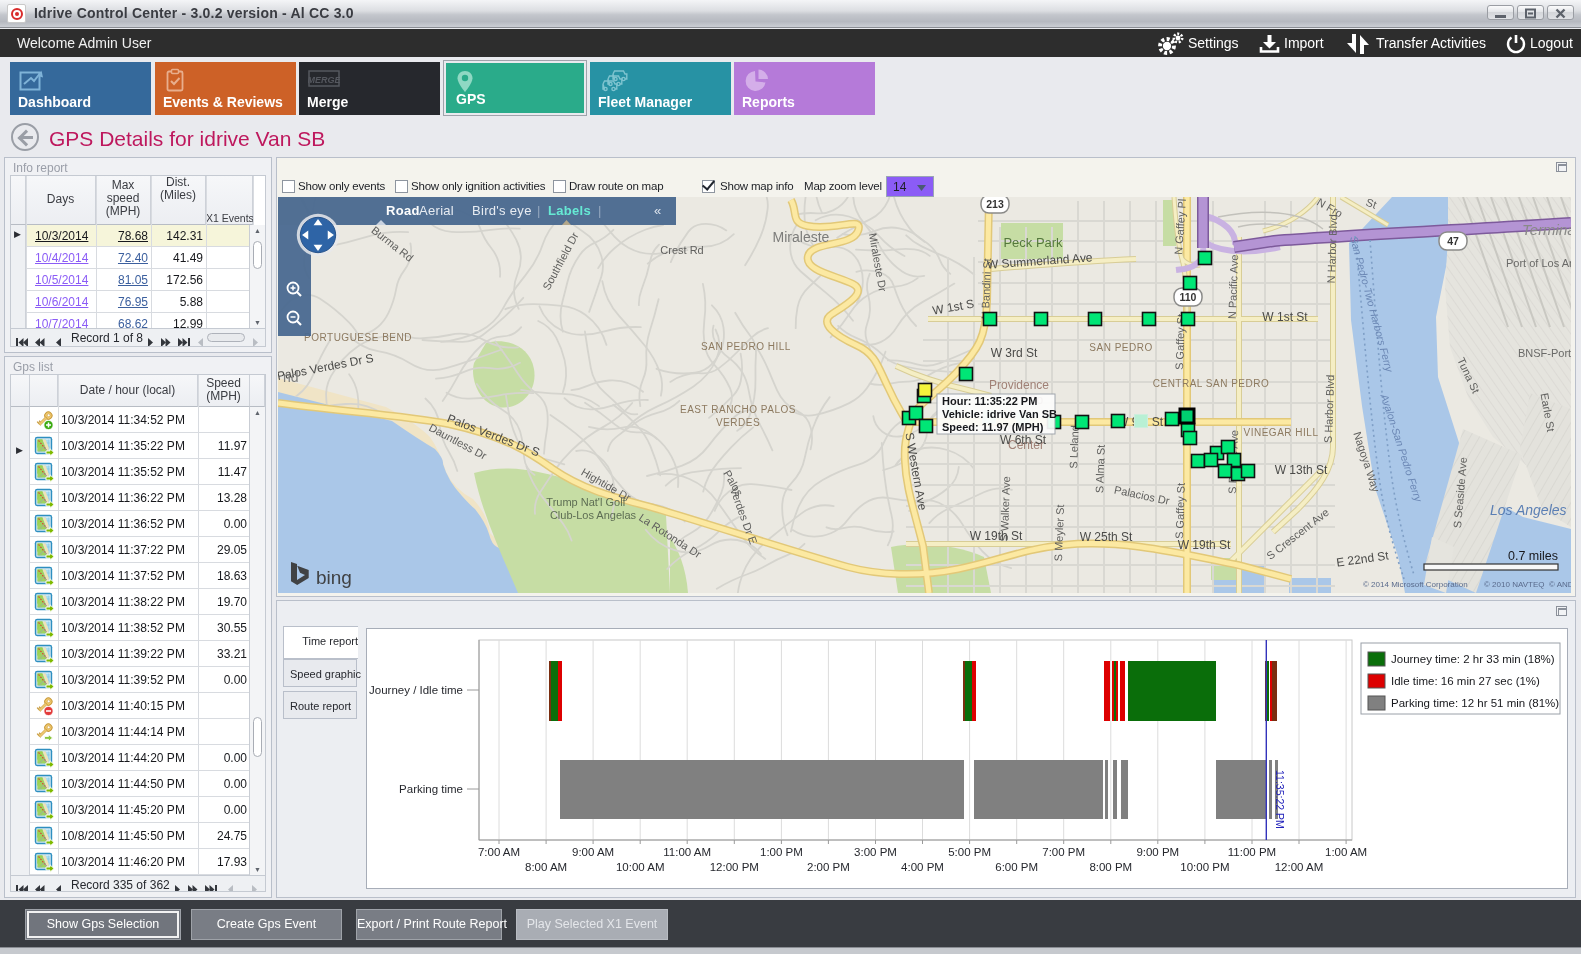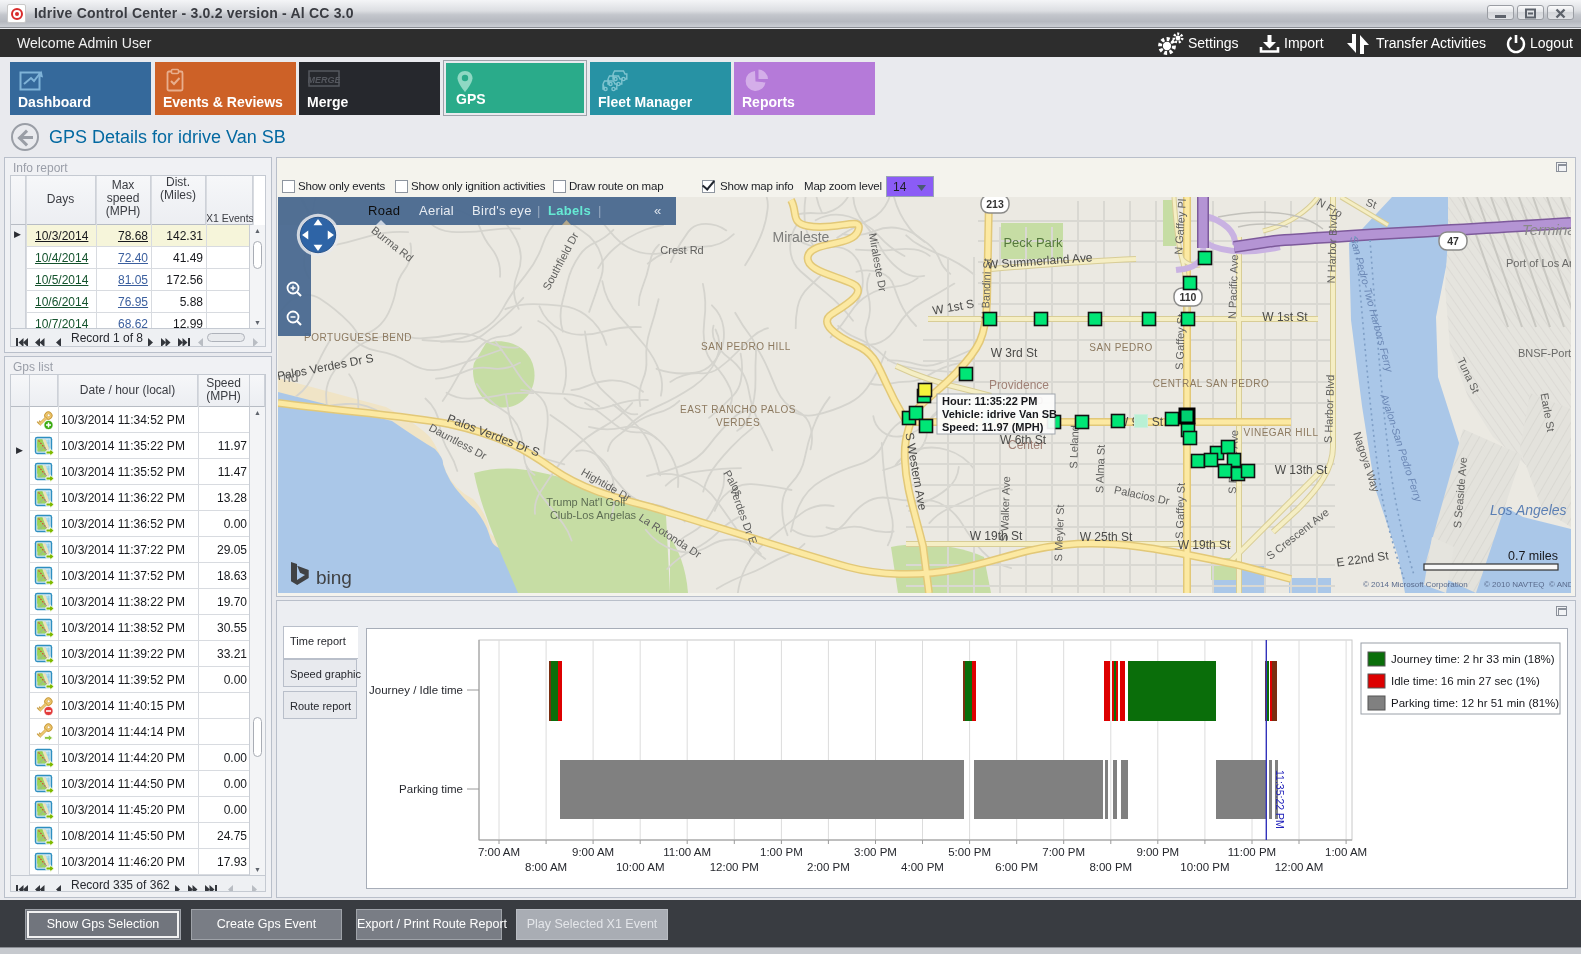--- a/index.html
+++ b/index.html
@@ -23,21 +23,21 @@
 .topaction { white-space:nowrap; }
 
 #tabs { position:absolute; left:0; top:57px; width:1581px; height:62px; background:#e9eaee; }
 .tab { position:absolute; top:5px; height:53px; }
 .tab .tlabel { position:absolute; left:8px; bottom:5px; font-size:14px; font-weight:bold; color:#fff; }
 
 #gpshdr { position:absolute; left:0; top:119px; width:1581px; height:37px; background:#e9eaee; }
 #backbtn { position:absolute; left:11px; top:4px; width:28px; height:28px; border:2px solid #9a9ea6; border-radius:50%; }
 #backbtn:after { content:""; position:absolute; left:7px; top:7px; width:9px; height:9px; border-left:3px solid #9a9ea6; border-bottom:3px solid #9a9ea6; transform:rotate(45deg); transform-origin:center; }
 #backbtn i { position:absolute; left:6px; top:10.5px; width:14px; height:3px; background:#9a9ea6; }
-#gpstitle { position:absolute; left:49px; top:8px; font-size:18px; color:#0369a1; }
+#gpstitle { position:absolute; left:49px; top:8px; font-size:21px; color:#be185d; }
 
 .panel { position:absolute; background:#f0f1f4; border:1px solid #b9bfca; }
 .panel .ptitle { position:absolute; left:8px; top:3px; font-size:12px; color:#9a9ea8; }
 
 #infopanel { left:4px; top:157px; width:268px; height:196px; }
 #gpspanel { left:4px; top:356px; width:268px; height:542px; }
 
 #mappanel { position:absolute; left:276px; top:157px; width:1300px; height:440px; background:#f4f3ed; border:1px solid #b9bfca; overflow:hidden; }
 #chartpanel { position:absolute; left:276px; top:600px; width:1300px; height:298px; background:#eceef2; border:1px solid #b9bfca; overflow:hidden; }
 
@@ -55,28 +55,28 @@
 .zoomdd { position:absolute; left:609px; top:18px; width:48px; height:21px; background:#8b5cf6; border:1px solid #9aa5b5; font-size:12px; color:#1c1e24; padding:3px 0 0 6px; }
 .pmax { position:absolute; width:11px; height:10px; border:1px solid #8b909a; background:#f2f3f5; }
 .pmax:after { content:""; position:absolute; left:1px; top:1px; width:7px; height:5px; border:1px solid #8b909a; border-top-width:2px; }
 #bingbar { position:absolute; left:1px; top:39px; width:398px; height:28px; background:#48688f; opacity:0.94; }
 #bingbar span { position:absolute; top:6px; font-size:13px; color:#e8edf4; letter-spacing:0.3px; }
 #bingside { position:absolute; left:1px; top:67px; width:33px; height:111px; background:#48688f; opacity:0.94; }
 #compass { position:absolute; left:18px; top:54px; width:46px; height:46px; }
 .zbtn { position:absolute; left:8px; width:18px; height:18px; }
 
 .ctab { position:absolute; left:6px; width:74px; height:28px; background:#e8eaee; border:1px solid #b9bfca; font-size:11px; color:#26282e; padding:8px 0 0 6px; white-space:nowrap; }
-.ctab.on { background:#fff; width:75px; border-right:none; z-index:2; height:33px; }
+.ctab.on { background:#fff; width:75px; border-right:none; z-index:2; height:33px;text-align:right; }
 #chartbox { position:absolute; left:89px; top:27px; width:1202px; height:261px; background:#fff; border:1px solid #a7adb8; }
 .tblwrap { overflow:hidden; }
 .hcell { position:absolute; background:linear-gradient(#f6f7f9,#eceef2); border-right:1px solid #cdd1d8; border-bottom:1px solid #b7bcc4; color:#3a3c42; font-size:12px; text-align:center; }
 .hcell span { display:block; line-height:13px; }
 .irow { position:absolute; left:15px; width:227px; height:22px; background:#fff; border-bottom:1px solid #d8dbe0; font-size:12px; }
 .irow.sel { background:#f6f5da; }
-.irow .dl { position:absolute; left:9px; top:4px; color:#14532d; text-decoration:underline; }
+.irow .dl { position:absolute; left:9px; top:4px; color:#8b5cf6; text-decoration:underline; }
 .irow .sl { position:absolute; right:105px; top:4px; color:#3b5f9e; text-decoration:underline; }
 .irow .ds { position:absolute; right:50px; top:4px; color:#17181c; }
 .irow .dl.dk, .irow .sl.dk { color:#17181c; }
 .vgrid { position:absolute; width:1px; background:#d8dbe0; }
 .vsb { position:absolute; background:#f3f4f6; border-left:1px solid #c9cdd4; }
 .sarr { position:absolute; left:0; width:15px; text-align:center; font-size:7px; color:#5f646c; }
 .sthumb { position:absolute; left:2.5px; width:9px; background:#fff; border:1px solid #a9adb5; border-radius:5px; }
 .pager { position:absolute; background:#eef0f3; border-top:1px solid #c5cad2; }
 .pgi { position:absolute; top:4px; }
 .ptxt { position:absolute; top:2px; font-size:12px; color:#26282e; }
@@ -1055,21 +1055,21 @@
       <g>
         <text x="1280" y="363" font-size="12.5" fill="#17181c" text-anchor="end">0.7 miles</text>
         <rect x="1146" y="367" width="134" height="6" fill="#f8f8f8" stroke="#333" stroke-width="1.2"></rect>
         <text x="1085" y="390" font-size="8" fill="#5a6b8c">© 2014 Microsoft Corporation</text>
         <text x="1206" y="390" font-size="8" fill="#5a6b8c">© 2010 NAVTEQ</text>
         <text x="1271" y="390" font-size="8" fill="#5a6b8c">© AND</text>
       </g>
     </svg>
 
     <div id="bingbar">
-      <span style="left:90px;font-weight:normal;color:#000000;">Road</span>
+      <span style="left:108px;font-weight:bold;color:#ffffff;">Road</span>
       <span style="left:141px;">Aerial</span>
       <span style="left:194px;">Bird's eye</span>
       <span style="left:259px;color:#8fa3bd;">|</span>
       <span style="left:270px;color:#5eead4;font-weight:bold;">Labels</span>
       <span style="left:320px;color:#8fa3bd;">|</span>
       <span style="left:376px;color:#dce4ee;font-size:13px;">«</span>
       <svg width="10" height="5" viewBox="0 0 10 5" style="position:absolute;left:98px;top:23px;">
           <path d="M0 5 L5 0 L10 5 Z" fill="#c8d2e0"></path>
         </svg>
       <svg width="9" height="5" viewBox="0 0 9 5" style="position:absolute;left:284px;top:23px;">

